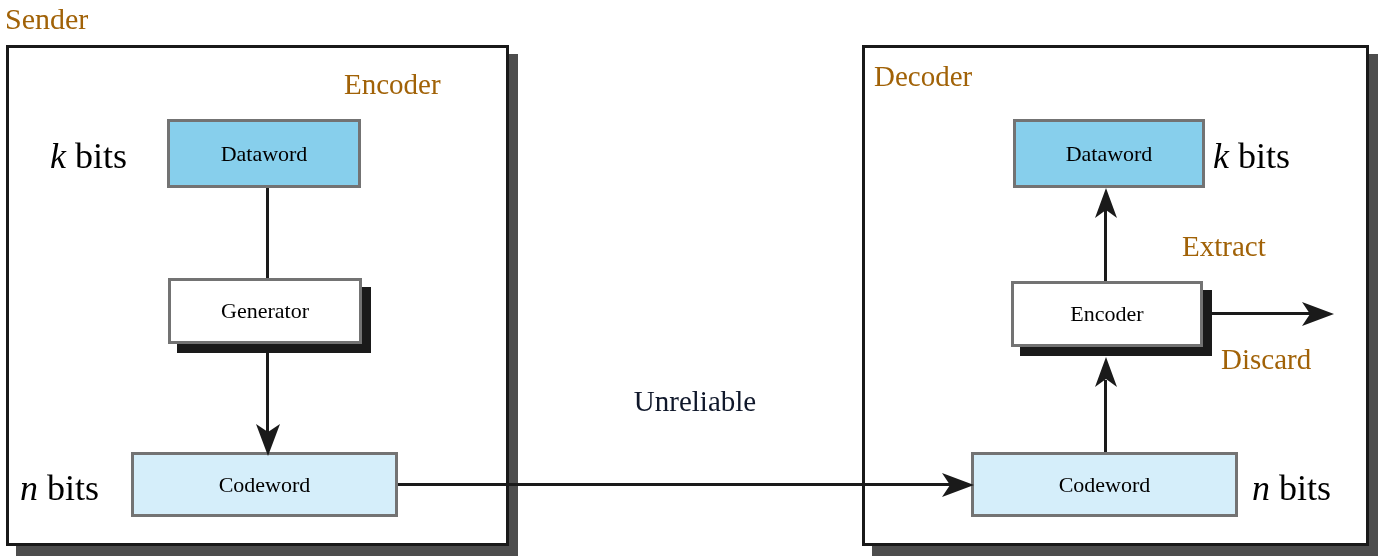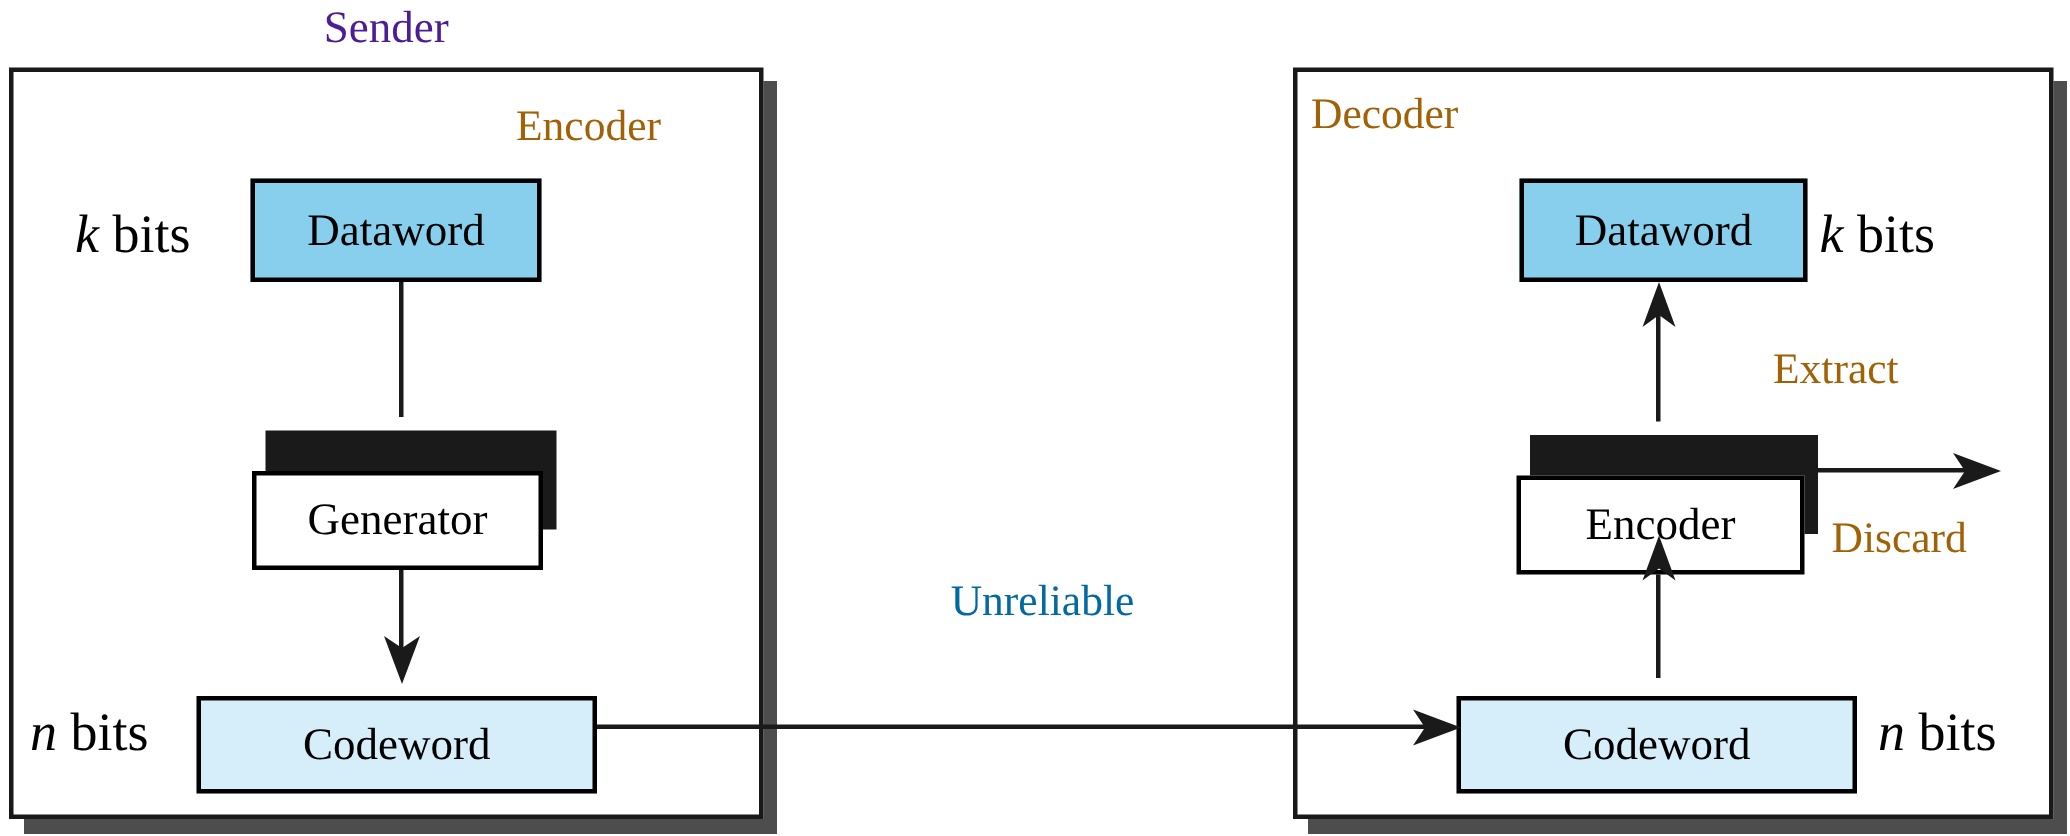--- a/index.html
+++ b/index.html
@@ -26,52 +26,52 @@
   .panel-shadow {
     position: absolute;
     background: #4d4d4d;
     z-index: 0;
   }
 
   
   .panel-title {
     position: absolute;
     font-size: 30px;
-    color: #4c1d95;
-    text-align: center;
+    color: #a16207;
+    text-align: left;
     white-space: nowrap;
     line-height: 1;
   }
 
   
   .inner-label {
     position: absolute;
     font-size: 29px;
     color: #a16207;
     white-space: nowrap;
     line-height: 1;
   }
 
   
   .nodebox {
     position: absolute;
     box-sizing: border-box;
-    border: 3px solid #000000;
+    border: 3px solid #737373;
     display: flex;
     align-items: center;
     justify-content: center;
-    font-size: 30px;
+    font-size: 22px;
     color: #000000;
     white-space: nowrap;
     z-index: 3;
     line-height: 1;
   }
   .nodebox.dataword { background: #87cfec; }
-  .nodebox.codeword { background: #d5eefa; margin-top: 12px; }
-  .nodebox.plain    { background: #ffffff; margin-top: 36px; }
+  .nodebox.codeword { background: #d5eefa; }
+  .nodebox.plain    { background: #ffffff; }
 
   .box-shadow {
     position: absolute;
     background: #1a1a1a;
     z-index: 2;
   }
 
   
   .bits-label {
     position: absolute;
@@ -79,21 +79,21 @@
     color: #000000;
     white-space: nowrap;
     line-height: 1;
   }
   .bits-label i { font-style: italic; }
 
   
   .caption {
     position: absolute;
     font-size: 29px;
-    color: #0369a1;
+    color: #0f172a;
     text-align: center;
     white-space: nowrap;
     line-height: 1.12;
   }
 
   
   .vline {
     position: absolute;
     width: 3px;
     background: #1a1a1a;

